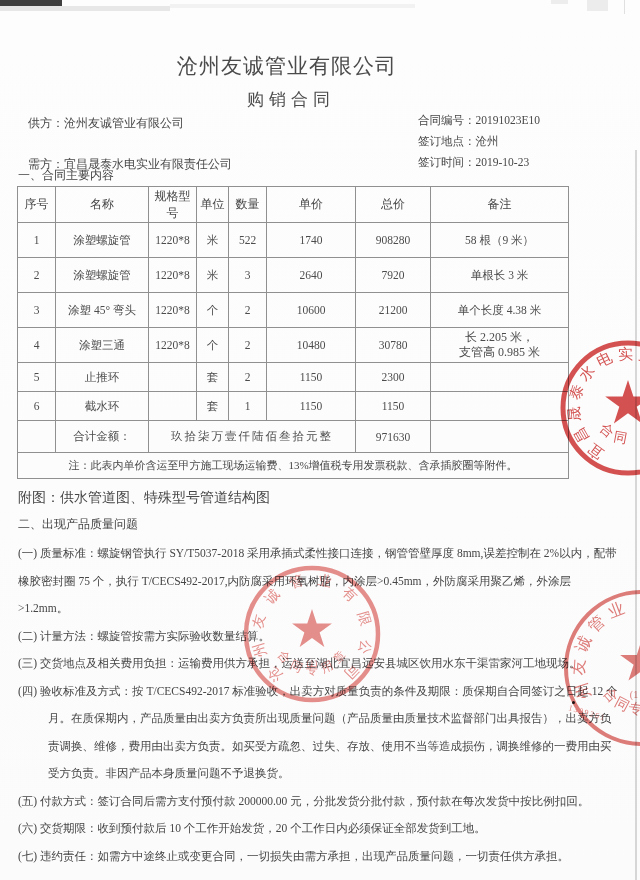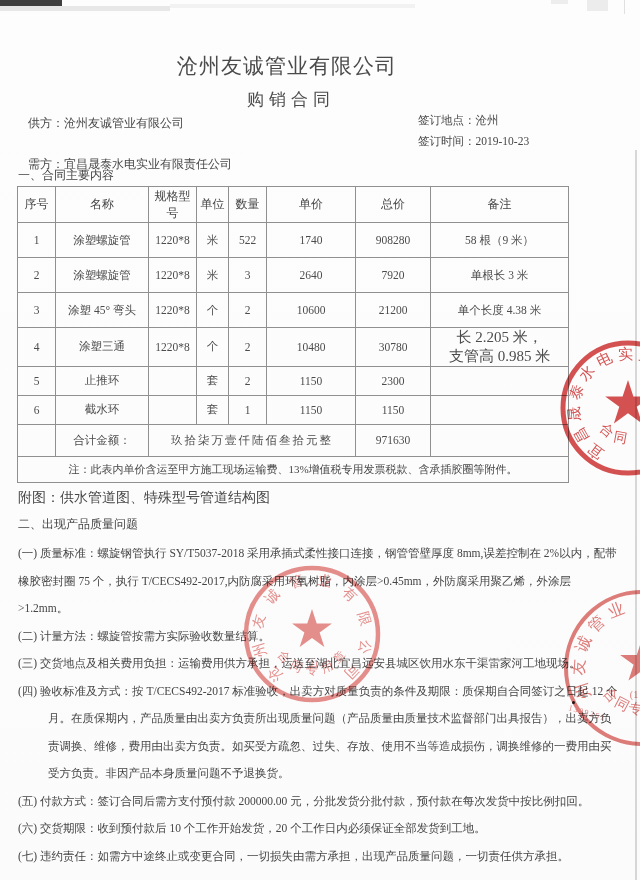--- a/index.html
+++ b/index.html
@@ -39,21 +39,21 @@
   }
   table.main th,table.main td{
     border:1px solid #909090;text-align:center;vertical-align:middle;
     padding:0 2px;font-weight:normal;overflow:hidden;
   }
   tr.hdr{height:36px;}  tr.hdr th{font-size:12px;color:#454545;}
   tr.r-tall{height:35px;}
   tr.r-short{height:29px;}
   tr.r-total{height:32px;}
   tr.r-note{height:26px;}
-  td.remark-multiline{white-space:pre-line;line-height:1.25;font-size:15px;}
+  td.remark-multiline{white-space:pre-line;line-height:1.25;font-size:12px;}
   td.note-cell{text-align:left;padding-left:5px;font-size:11px;color:#474747;}
   td.amount-words{letter-spacing:2px;}
   
   .clauses{left:18px;top:540px;width:602px;font-size:11.5px;line-height:27.5px;color:#454545;}
   .clause{margin:0;}
   .clause.hang{padding-left:30px;text-indent:-30px;}
   
   .stamp{position:absolute;mix-blend-mode:multiply;pointer-events:none;}
   .stamp text{font-family:"Liberation Serif","DejaVu Serif",serif;}
 </style>
@@ -69,20 +69,21 @@
   <div class="abs tr-mark2"></div>
   <div class="abs tr-line"></div>
   <div class="abs edge-line"></div>
   <div class="abs ink-dot"></div>
 
   <div class="abs doc-title">沧州友诚管业有限公司</div>
   <div class="abs doc-subtitle">购销合同</div>
   <div class="abs party supplier">供方：沧州友诚管业有限公司</div>
   <div class="abs party buyer">需方：宜昌晟泰水电实业有限责任公司</div>
   <div class="abs meta">
+    <div>合同编号：20191023E10</div>
     <div>签订地点：沧州</div>
     <div>签订时间：2019-10-23</div>
   </div>
   <div class="abs sec-heading one">一、合同主要内容</div>
 
   <table class="main">
     <colgroup>
       <col style="width:38px">
         <col style="width:93px">
         <col style="width:48px">

